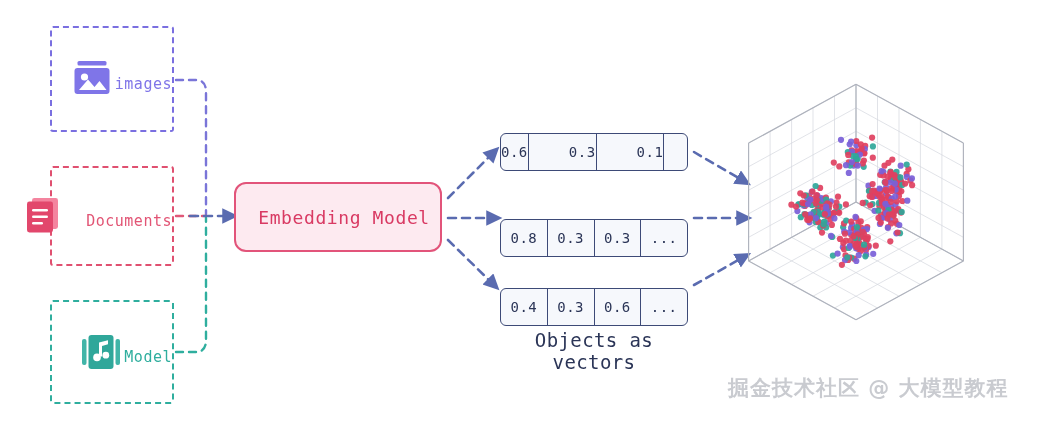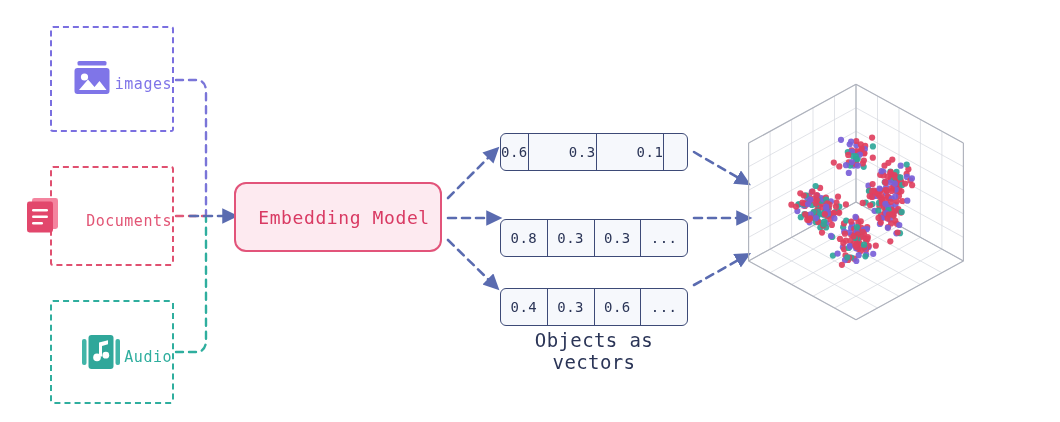--- a/index.html
+++ b/index.html
@@ -214,21 +214,21 @@
     <span class="icon-wrap">
       <svg viewBox="0 0 46 46" width="46" height="46">
         <rect x="4" y="10" width="4.5" height="26" rx="2" fill="#41b5a8"></rect>
         <rect x="37.5" y="10" width="4.5" height="26" rx="2" fill="#41b5a8"></rect>
         <rect x="10.5" y="6" width="25" height="34" rx="3" fill="#2fa79a"></rect>
         <path d="M21 13.5 L30 11.2 L30 15.2 L24 17.1 L24 27.5 L21 27.5 Z" fill="#ffffff"></path>
         <circle cx="19" cy="28.4" r="3.8" fill="#ffffff"></circle>
         <circle cx="27.8" cy="26.2" r="3.4" fill="#ffffff"></circle>
       </svg>
     </span>
-    <span class="source-label">Audio</span>
+    <span class="source-label">Model</span>
   </div>
 
   <div id="embedding-model">
     <span class="model-label">Embedding Model</span>
   </div>
 
   <div class="vector-row" id="vector-row-0">
     <span class="vector-cell">0.6</span>
     <span class="vector-cell">0.3</span>
     <span class="vector-cell">0.1</span>
@@ -681,14 +681,15 @@
         <circle cx="130.3" cy="209.0" r="3.1" fill="#7a5fd8" opacity="0.92"></circle>
         <circle cx="121.3" cy="205.3" r="3.1" fill="#2fa79a" opacity="0.92"></circle>
         <circle cx="124.0" cy="194.6" r="3.1" fill="#7a5fd8" opacity="0.92"></circle>
         <circle cx="129.5" cy="193.3" r="3.1" fill="#e0405f" opacity="0.92"></circle>
         <circle cx="134.6" cy="199.1" r="3.1" fill="#e0405f" opacity="0.92"></circle>
         <circle cx="115.9" cy="212.8" r="3.1" fill="#e0405f" opacity="0.92"></circle>
         <circle cx="132.7" cy="203.2" r="3.1" fill="#7a5fd8" opacity="0.92"></circle>
       </g>
   </svg>
 
+  <div id="watermark">掘金技术社区 @ 大模型教程</div>
 
 </div>
 
 </body></html>

